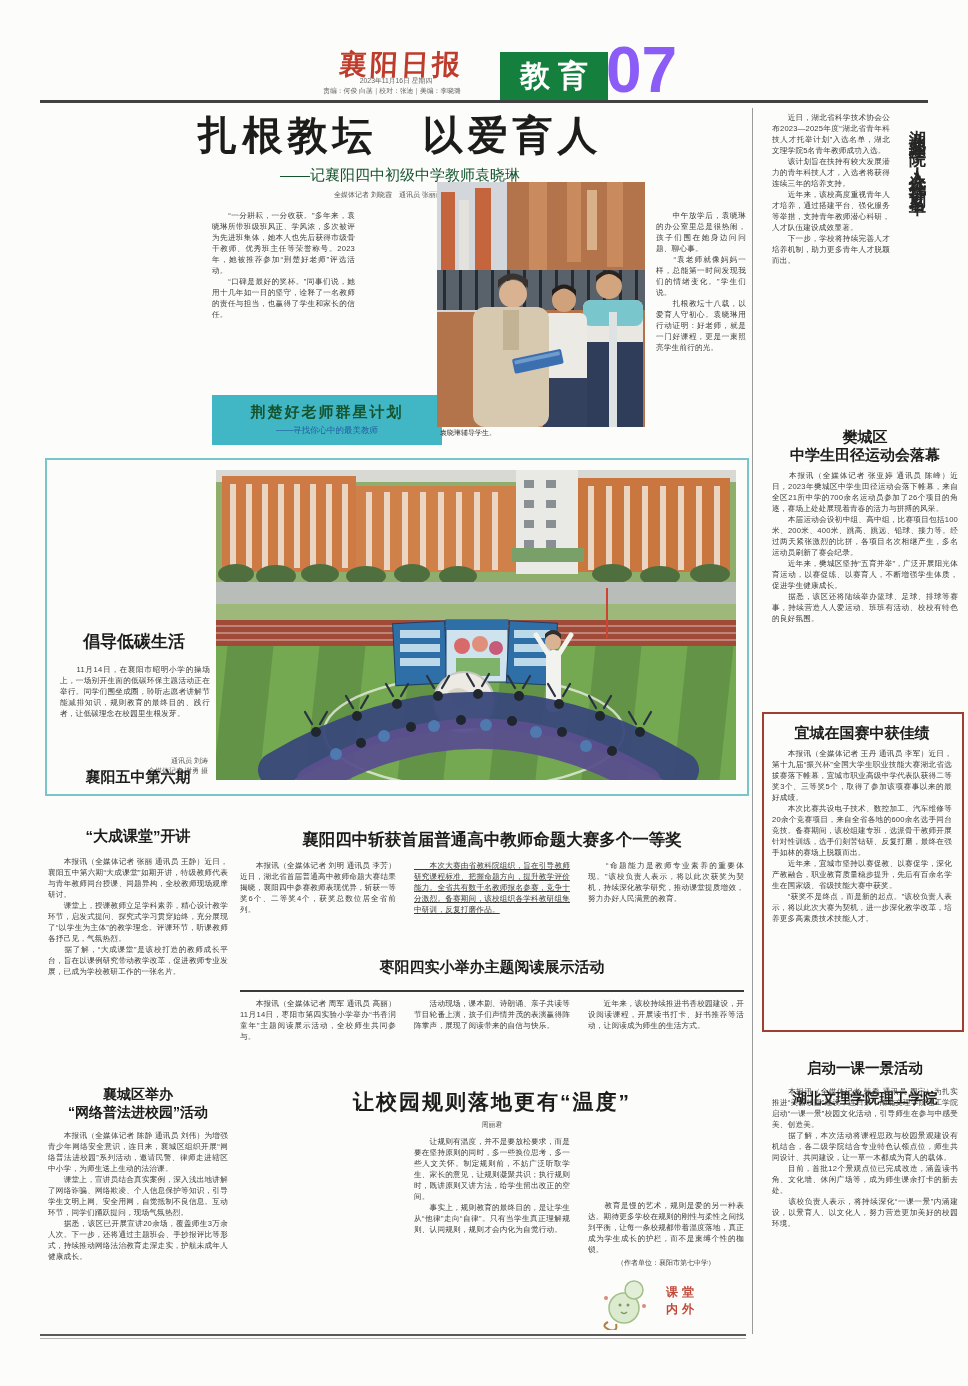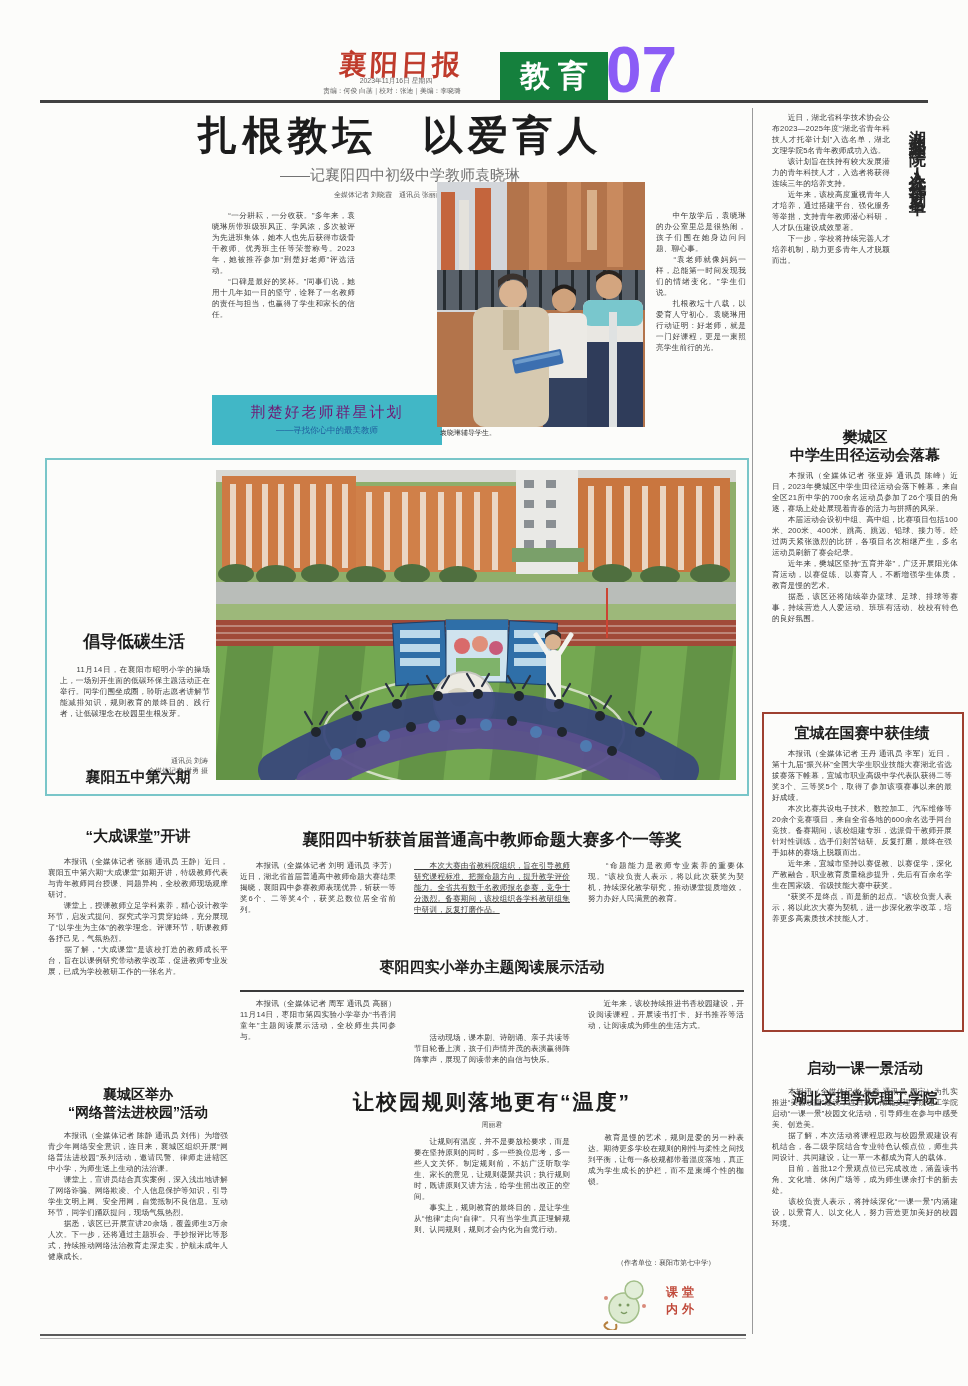--- a/index.html
+++ b/index.html
@@ -15,39 +15,39 @@
             color:#bf3b2c;font-size:28px;letter-spacing:3px;transform:skewX(-3deg);}
   .section-box{background:#15803d;color:#fff;display:flex;align-items:center;justify-content:center;
                font-size:30px;font-weight:bold;letter-spacing:8px;padding-left:8px;}
   .pagenum{font-size:64px;font-weight:bold;color:#8b5cf6;line-height:1;}
   .rule{background:#414141;}
   .vline{background:#9a9a9a;}
   .v-head{writing-mode:vertical-rl;font-weight:bold;font-size:17px;letter-spacing:4px;color:#262626;}
   .teal-box{border:2px solid #79c6c9;}
   .red-box{border:2px solid #9e4030;}
   .promo{background:#41b7c6;display:flex;flex-direction:column;align-items:center;justify-content:center;}
-  .promo .l1{font-size:15px;font-weight:normal;color:#701a75;letter-spacing:2px;}
+  .promo .l1{font-size:15px;font-weight:bold;color:#14532d;letter-spacing:2px;}
   .promo .l2{font-size:8.5px;color:#205f9e;margin-top:3px;}
   .byline-sm{font-size:7px;color:#555;}
   svg{display:block;}
 </style>
 </head>
 <body>
 
 <div class="page">
 
   <div class="abs masthead ctr" style="left:306px;top:46px;width:190px;">襄阳日报</div>
   <div class="abs tiny ctr" style="left:296px;top:77px;width:200px;">2023年11月16日 星期四</div>
   <div class="abs tiny ctr" style="left:284px;top:87px;width:216px;">责编：何俊 白菡｜校对：张迪｜美编：李晓璐</div>
   <div class="abs section-box" style="left:500px;top:52px;width:100px;height:48px;">教育</div>
   <div class="abs pagenum" style="left:606px;top:38px;">07</div>
   <div class="abs rule" style="left:40px;top:100px;width:888px;height:3px;"></div>
 
   <div class="abs hl ctr" style="left:90px;top:112px;width:620px;font-size:40px;letter-spacing:5px;">扎根教坛　以爱育人</div>
-  <div class="abs ctr" style="left:90px;top:166px;width:620px;font-size:15px;color:#737373;">——记襄阳四中初级中学教师袁晓琳</div>
+  <div class="abs ctr" style="left:90px;top:166px;width:620px;font-size:15px;color:#14532d;">——记襄阳四中初级中学教师袁晓琳</div>
   <div class="abs ctr byline-sm" style="left:90px;top:190px;width:620px;">全媒体记者 刘晓霞　通讯员 张丽丽　文/图</div>
 
   <div class="abs body-txt" style="left:212px;top:210px;width:143px;height:180px;">　　“一分耕耘，一分收获。”多年来，袁晓琳所带班级班风正、学风浓，多次被评为先进班集体，她本人也先后获得市级骨干教师、优秀班主任等荣誉称号。2023年，她被推荐参加“荆楚好老师”评选活动。
 　　“口碑是最好的奖杯。”同事们说，她用十几年如一日的坚守，诠释了一名教师的责任与担当，也赢得了学生和家长的信任。</div>
   <div class="abs body-txt" style="left:656px;top:210px;width:90px;height:240px;">　　中午放学后，袁晓琳的办公室里总是很热闹，孩子们围在她身边问问题、聊心事。
 　　“袁老师就像妈妈一样，总能第一时间发现我们的情绪变化。”学生们说。
 　　扎根教坛十八载，以爱育人守初心。袁晓琳用行动证明：好老师，就是一门好课程，更是一束照亮学生前行的光。</div>
 
   <div class="abs promo" style="left:212px;top:395px;width:230px;height:50px;">
     <div class="l1">荆楚好老师群星计划</div>
@@ -112,21 +112,21 @@
   <div class="abs body-txt" style="left:772px;top:112px;width:118px;height:308px;">　　近日，湖北省科学技术协会公布2023—2025年度“湖北省青年科技人才托举计划”入选名单，湖北文理学院5名青年教师成功入选。
 　　该计划旨在扶持有较大发展潜力的青年科技人才，入选者将获得连续三年的培养支持。
 　　近年来，该校高度重视青年人才培养，通过搭建平台、强化服务等举措，支持青年教师潜心科研，人才队伍建设成效显著。
 　　下一步，学校将持续完善人才培养机制，助力更多青年人才脱颖而出。</div>
   <div class="abs v-head" style="left:906px;top:116px;height:312px;">湖北文理学院5人入选托举计划名单</div>
 
   <div class="abs hl ctr" style="left:772px;top:428px;width:186px;font-size:15px;">樊城区</div>
   <div class="abs hl ctr" style="left:772px;top:446px;width:186px;font-size:15px;">中学生田径运动会落幕</div>
   <div class="abs body-txt" style="left:772px;top:470px;width:186px;height:238px;">　　本报讯（全媒体记者 张亚婷 通讯员 陈峰）近日，2023年樊城区中学生田径运动会落下帷幕，来自全区21所中学的700余名运动员参加了26个项目的角逐，赛场上处处展现着青春的活力与拼搏的风采。
 　　本届运动会设初中组、高中组，比赛项目包括100米、200米、400米、跳高、跳远、铅球、接力等。经过两天紧张激烈的比拼，各项目名次相继产生，多名运动员刷新了赛会纪录。
-　　近年来，樊城区坚持“五育并举”，广泛开展阳光体育运动，以赛促练、以赛育人，不断增强学生体质，教育是慢的艺术。
+　　近年来，樊城区坚持“五育并举”，广泛开展阳光体育运动，以赛促练、以赛育人，不断增强学生体质，促进学生健康成长。
 　　据悉，该区还将陆续举办篮球、足球、排球等赛事，持续营造人人爱运动、班班有活动、校校有特色的良好氛围。</div>
 
   <div class="abs red-box" style="left:762px;top:712px;width:198px;height:316px;"></div>
   <div class="abs hl ctr" style="left:762px;top:724px;width:200px;font-size:15px;">宜城在国赛中获佳绩</div>
   <div class="abs body-txt" style="left:772px;top:748px;width:180px;height:274px;">　　本报讯（全媒体记者 王丹 通讯员 李军）近日，第十九届“振兴杯”全国大学生职业技能大赛湖北省选拔赛落下帷幕，宜城市职业高级中学代表队获得二等奖3个、三等奖5个，取得了参加该项赛事以来的最好成绩。
 　　本次比赛共设电子技术、数控加工、汽车维修等20余个竞赛项目，来自全省各地的600余名选手同台竞技。备赛期间，该校组建专班，选派骨干教师开展针对性训练，选手们刻苦钻研、反复打磨，最终在强手如林的赛场上脱颖而出。
 　　近年来，宜城市坚持以赛促教、以赛促学，深化产教融合，职业教育质量稳步提升，先后有百余名学生在国家级、省级技能大赛中获奖。
 　　“获奖不是终点，而是新的起点。”该校负责人表示，将以此次大赛为契机，进一步深化教学改革，培养更多高素质技术技能人才。</div>
 
   <div class="abs hl ctr" style="left:772px;top:1042px;width:186px;font-size:14.5px;margin-top:48px;">湖北文理学院理工学院</div>
@@ -296,34 +296,34 @@
 　　据了解，“大成课堂”是该校打造的教师成长平台，旨在以课例研究带动教学改革，促进教师专业发展，已成为学校教研工作的一张名片。</div>
 
   <div class="abs hl ctr" style="left:240px;top:830px;width:504px;font-size:16.5px;">襄阳四中斩获首届普通高中教师命题大赛多个一等奖</div>
   <div class="abs body-txt" style="left:240px;top:860px;width:156px;height:88px;">　　本报讯（全媒体记者 刘明 通讯员 李芳）近日，湖北省首届普通高中教师命题大赛结果揭晓，襄阳四中参赛教师表现优异，斩获一等奖6个、二等奖4个，获奖总数位居全省前列。</div>
   <div class="abs body-txt" style="left:414px;top:860px;width:156px;height:88px;text-decoration:underline;">　　本次大赛由省教科院组织，旨在引导教师研究课程标准、把握命题方向，提升教学评价能力。全省共有数千名教师报名参赛，竞争十分激烈。备赛期间，该校组织各学科教研组集中研训，反复打磨作品。</div>
   <div class="abs body-txt" style="left:588px;top:860px;width:156px;height:88px;">　　“命题能力是教师专业素养的重要体现。”该校负责人表示，将以此次获奖为契机，持续深化教学研究，推动课堂提质增效，努力办好人民满意的教育。</div>
 
   <div class="abs hl ctr" style="left:240px;top:958px;width:504px;font-size:15px;">枣阳四实小举办主题阅读展示活动</div>
   <div class="abs" style="left:240px;top:990px;width:504px;height:2px;background:#3a3a3a;"></div>
   <div class="abs body-txt" style="left:240px;top:998px;width:156px;height:76px;">　　本报讯（全媒体记者 周军 通讯员 高丽）11月14日，枣阳市第四实验小学举办“书香润童年”主题阅读展示活动，全校师生共同参与。</div>
-  <div class="abs body-txt" style="left:414px;top:998px;width:156px;height:76px;margin-top:34px;">　　活动现场，课本剧、诗朗诵、亲子共读等节目轮番上演，孩子们声情并茂的表演赢得阵阵掌声，展现了阅读带来的自信与快乐。</div>
+  <div class="abs body-txt" style="left:414px;top:998px;width:156px;height:76px;">　　活动现场，课本剧、诗朗诵、亲子共读等节目轮番上演，孩子们声情并茂的表演赢得阵阵掌声，展现了阅读带来的自信与快乐。</div>
   <div class="abs body-txt" style="left:588px;top:998px;width:156px;height:76px;">　　近年来，该校持续推进书香校园建设，开设阅读课程，开展读书打卡、好书推荐等活动，让阅读成为师生的生活方式。</div>
 
   <div class="abs hl ctr" style="left:48px;top:1086px;width:180px;font-size:14px;">襄城区举办</div>
   <div class="abs hl ctr" style="left:48px;top:1104px;width:180px;font-size:14px;">“网络普法进校园”活动</div>
   <div class="abs body-txt" style="left:48px;top:1130px;width:180px;height:212px;">　　本报讯（全媒体记者 陈静 通讯员 刘伟）为增强青少年网络安全意识，连日来，襄城区组织开展“网络普法进校园”系列活动，邀请民警、律师走进辖区中小学，为师生送上生动的法治课。
 　　课堂上，宣讲员结合真实案例，深入浅出地讲解了网络诈骗、网络欺凌、个人信息保护等知识，引导学生文明上网、安全用网，自觉抵制不良信息。互动环节，同学们踊跃提问，现场气氛热烈。
 　　据悉，该区已开展宣讲20余场，覆盖师生3万余人次。下一步，还将通过主题班会、手抄报评比等形式，持续推动网络法治教育走深走实，护航未成年人健康成长。</div>
 
   <div class="abs hl ctr" style="left:240px;top:1090px;width:504px;font-size:21px;letter-spacing:2px;">让校园规则落地更有“温度”</div>
   <div class="abs ctr byline-sm" style="left:240px;top:1120px;width:504px;">周丽君</div>
   <div class="abs body-txt" style="left:414px;top:1136px;width:156px;height:190px;">　　让规则有温度，并不是要放松要求，而是要在坚持原则的同时，多一些换位思考，多一些人文关怀。制定规则前，不妨广泛听取学生、家长的意见，让规则凝聚共识；执行规则时，既讲原则又讲方法，给学生留出改正的空间。
 　　事实上，规则教育的最终目的，是让学生从“他律”走向“自律”。只有当学生真正理解规则、认同规则，规则才会内化为自觉行动。</div>
-  <div class="abs body-txt" style="left:588px;top:1132px;width:156px;height:118px;">　　教育是慢的艺术，规则是爱的另一种表达。期待更多学校在规则的刚性与柔性之间找到平衡，让每一条校规都带着温度落地，真正成为学生成长的护栏，而不是束缚个性的枷锁。</div>
+  <div class="abs body-txt" style="left:588px;top:1200px;width:156px;height:118px;">　　教育是慢的艺术，规则是爱的另一种表达。期待更多学校在规则的刚性与柔性之间找到平衡，让每一条校规都带着温度落地，真正成为学生成长的护栏，而不是束缚个性的枷锁。</div>
   <div class="abs" style="left:588px;top:1258px;width:156px;font-size:7px;color:#444;text-align:center;">（作者单位：襄阳市第七中学）</div>
 
   <div class="abs" style="left:594px;top:1272px;width:150px;height:58px;display:flex;align-items:center;">
     <span>
       <svg width="58" height="58" viewBox="0 0 58 58">
         <circle cx="30" cy="36" r="15" fill="#dcead0" stroke="#a3bf8a" stroke-width="1.5"></circle>
         <circle cx="40" cy="18" r="9" fill="#e2eed8" stroke="#a3bf8a" stroke-width="1.5"></circle>
         <path d="M14 50 q-8 4 2 8 q8 2 6 -6" fill="none" stroke="#b5803f" stroke-width="2"></path>
         <circle cx="26" cy="33" r="1.5" fill="#7a9a60"></circle>
           <circle cx="34" cy="33" r="1.5" fill="#7a9a60"></circle>

